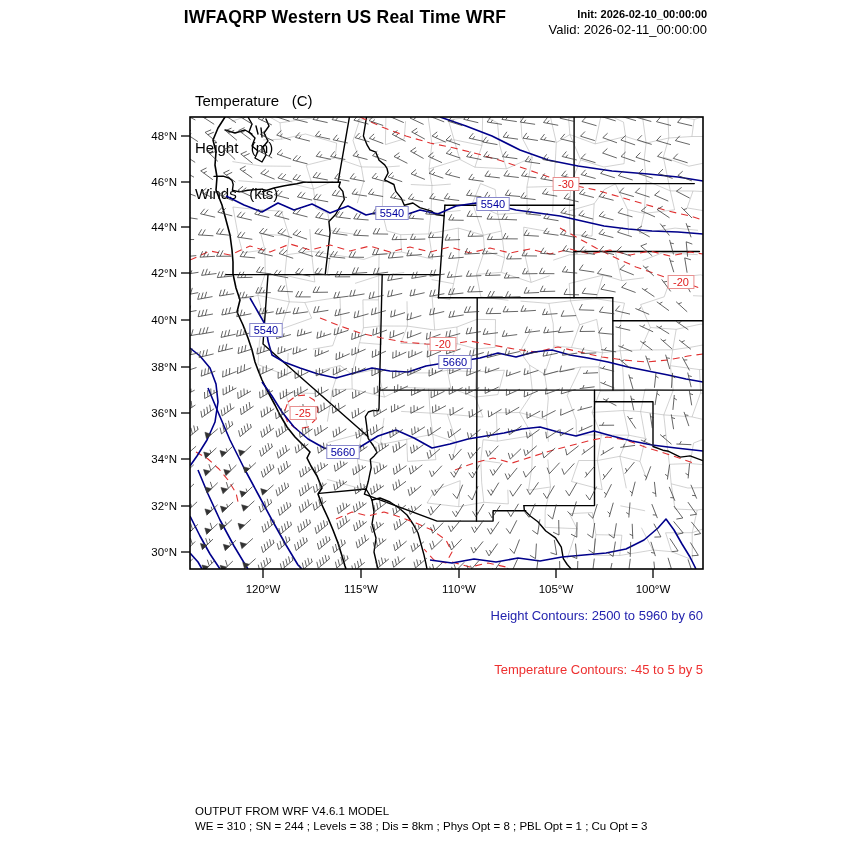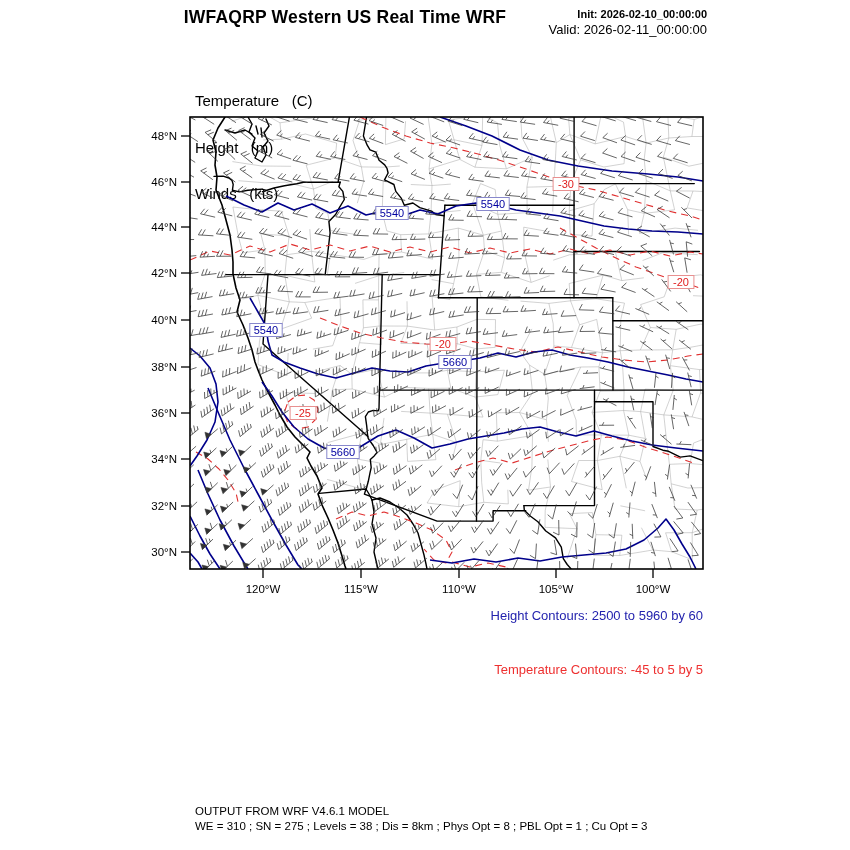--- a/index.html
+++ b/index.html
@@ -153,14 +153,14 @@
         <text x="556" y="593" text-anchor="middle" font-family="&quot;Liberation Sans&quot;,sans-serif" font-size="11.5px" fill="#000">105°W</text>
         <line x1="653" y1="569" x2="653" y2="578" stroke="#000" stroke-width="1.3"></line>
         <text x="653" y="593" text-anchor="middle" font-family="&quot;Liberation Sans&quot;,sans-serif" font-size="11.5px" fill="#000">100°W</text>
       </g>
     </svg>
 
   <div class="note note-height" id="note-height" style="color: rgb(35, 35, 174);">Height Contours: 2500 to 5960 by 60</div>
   <div class="note note-temp" id="note-temp" style="color: rgb(238, 48, 48);">Temperature Contours: -45 to 5 by 5</div>
 
   <div class="footer footer1">OUTPUT FROM WRF V4.6.1 MODEL</div>
-  <div class="footer footer2">WE = 310 ; SN = 275 ; Levels = 38 ; Dis = 8km ; Phys Opt = 8 ; PBL Opt = 1 ; Cu Opt = 3</div>
+  <div class="footer footer2">WE = 310 ; SN = 244 ; Levels = 38 ; Dis = 8km ; Phys Opt = 8 ; PBL Opt = 1 ; Cu Opt = 3</div>
 </div>
 
 </body></html>

